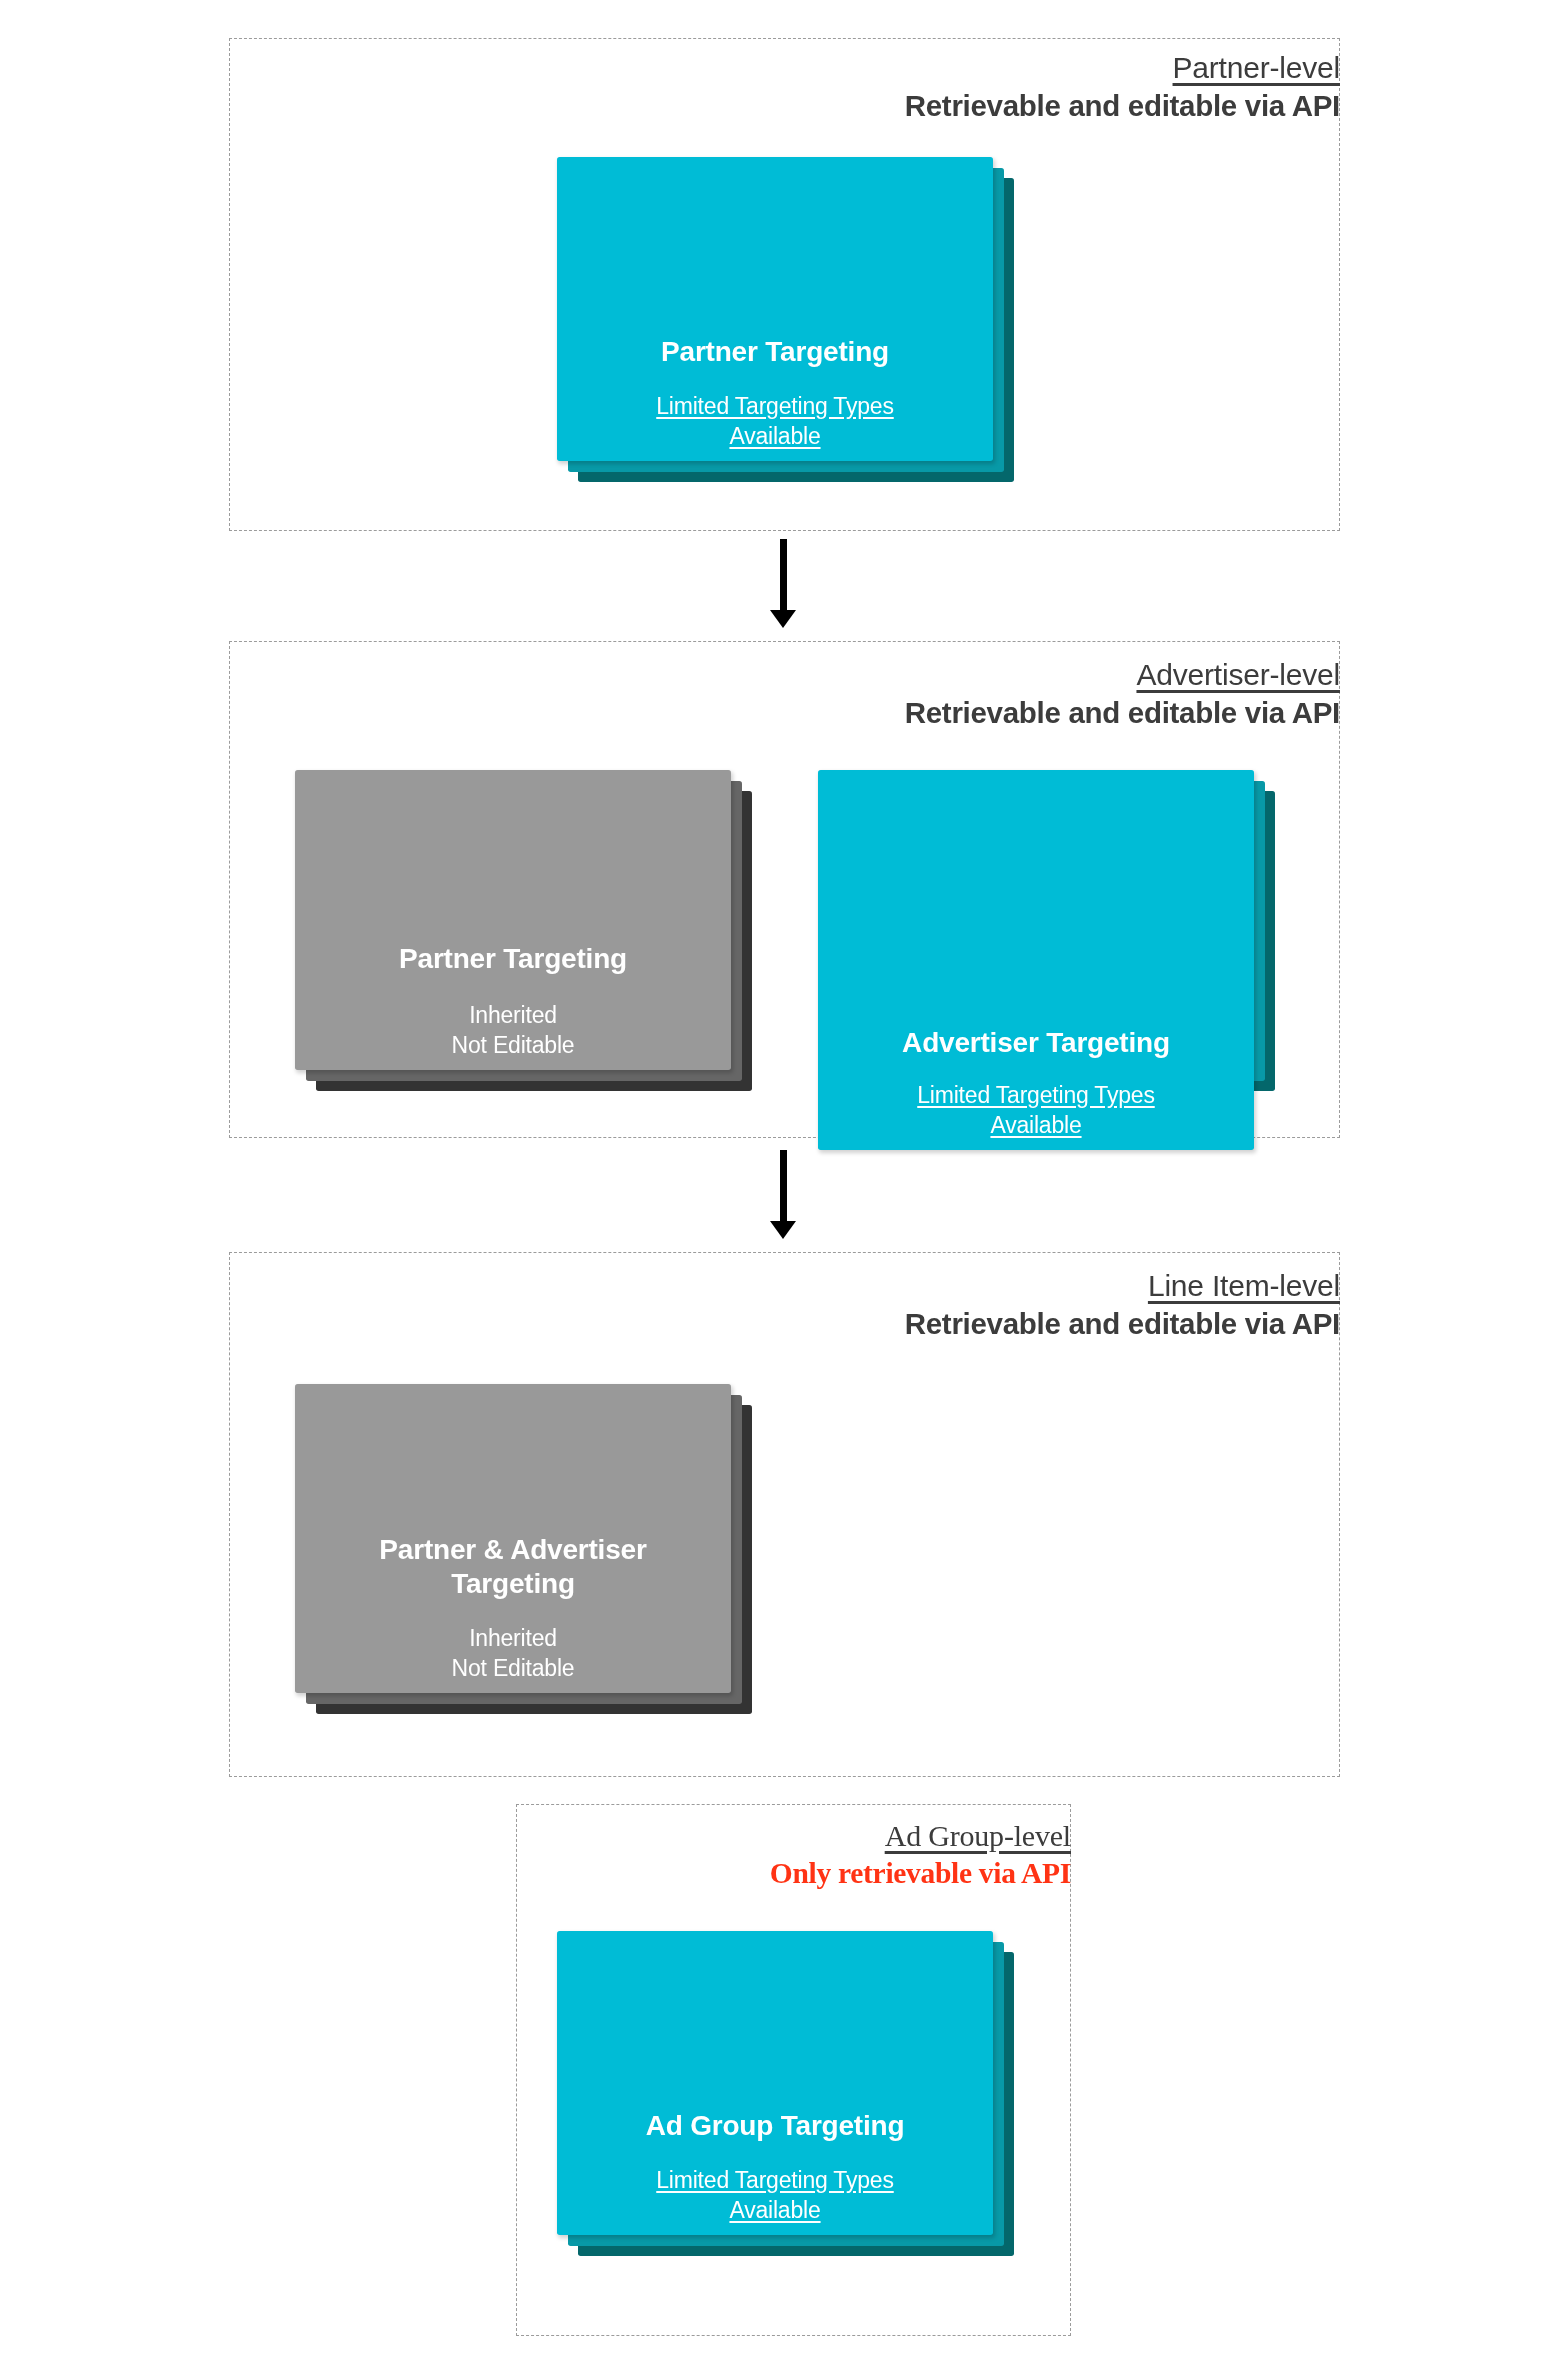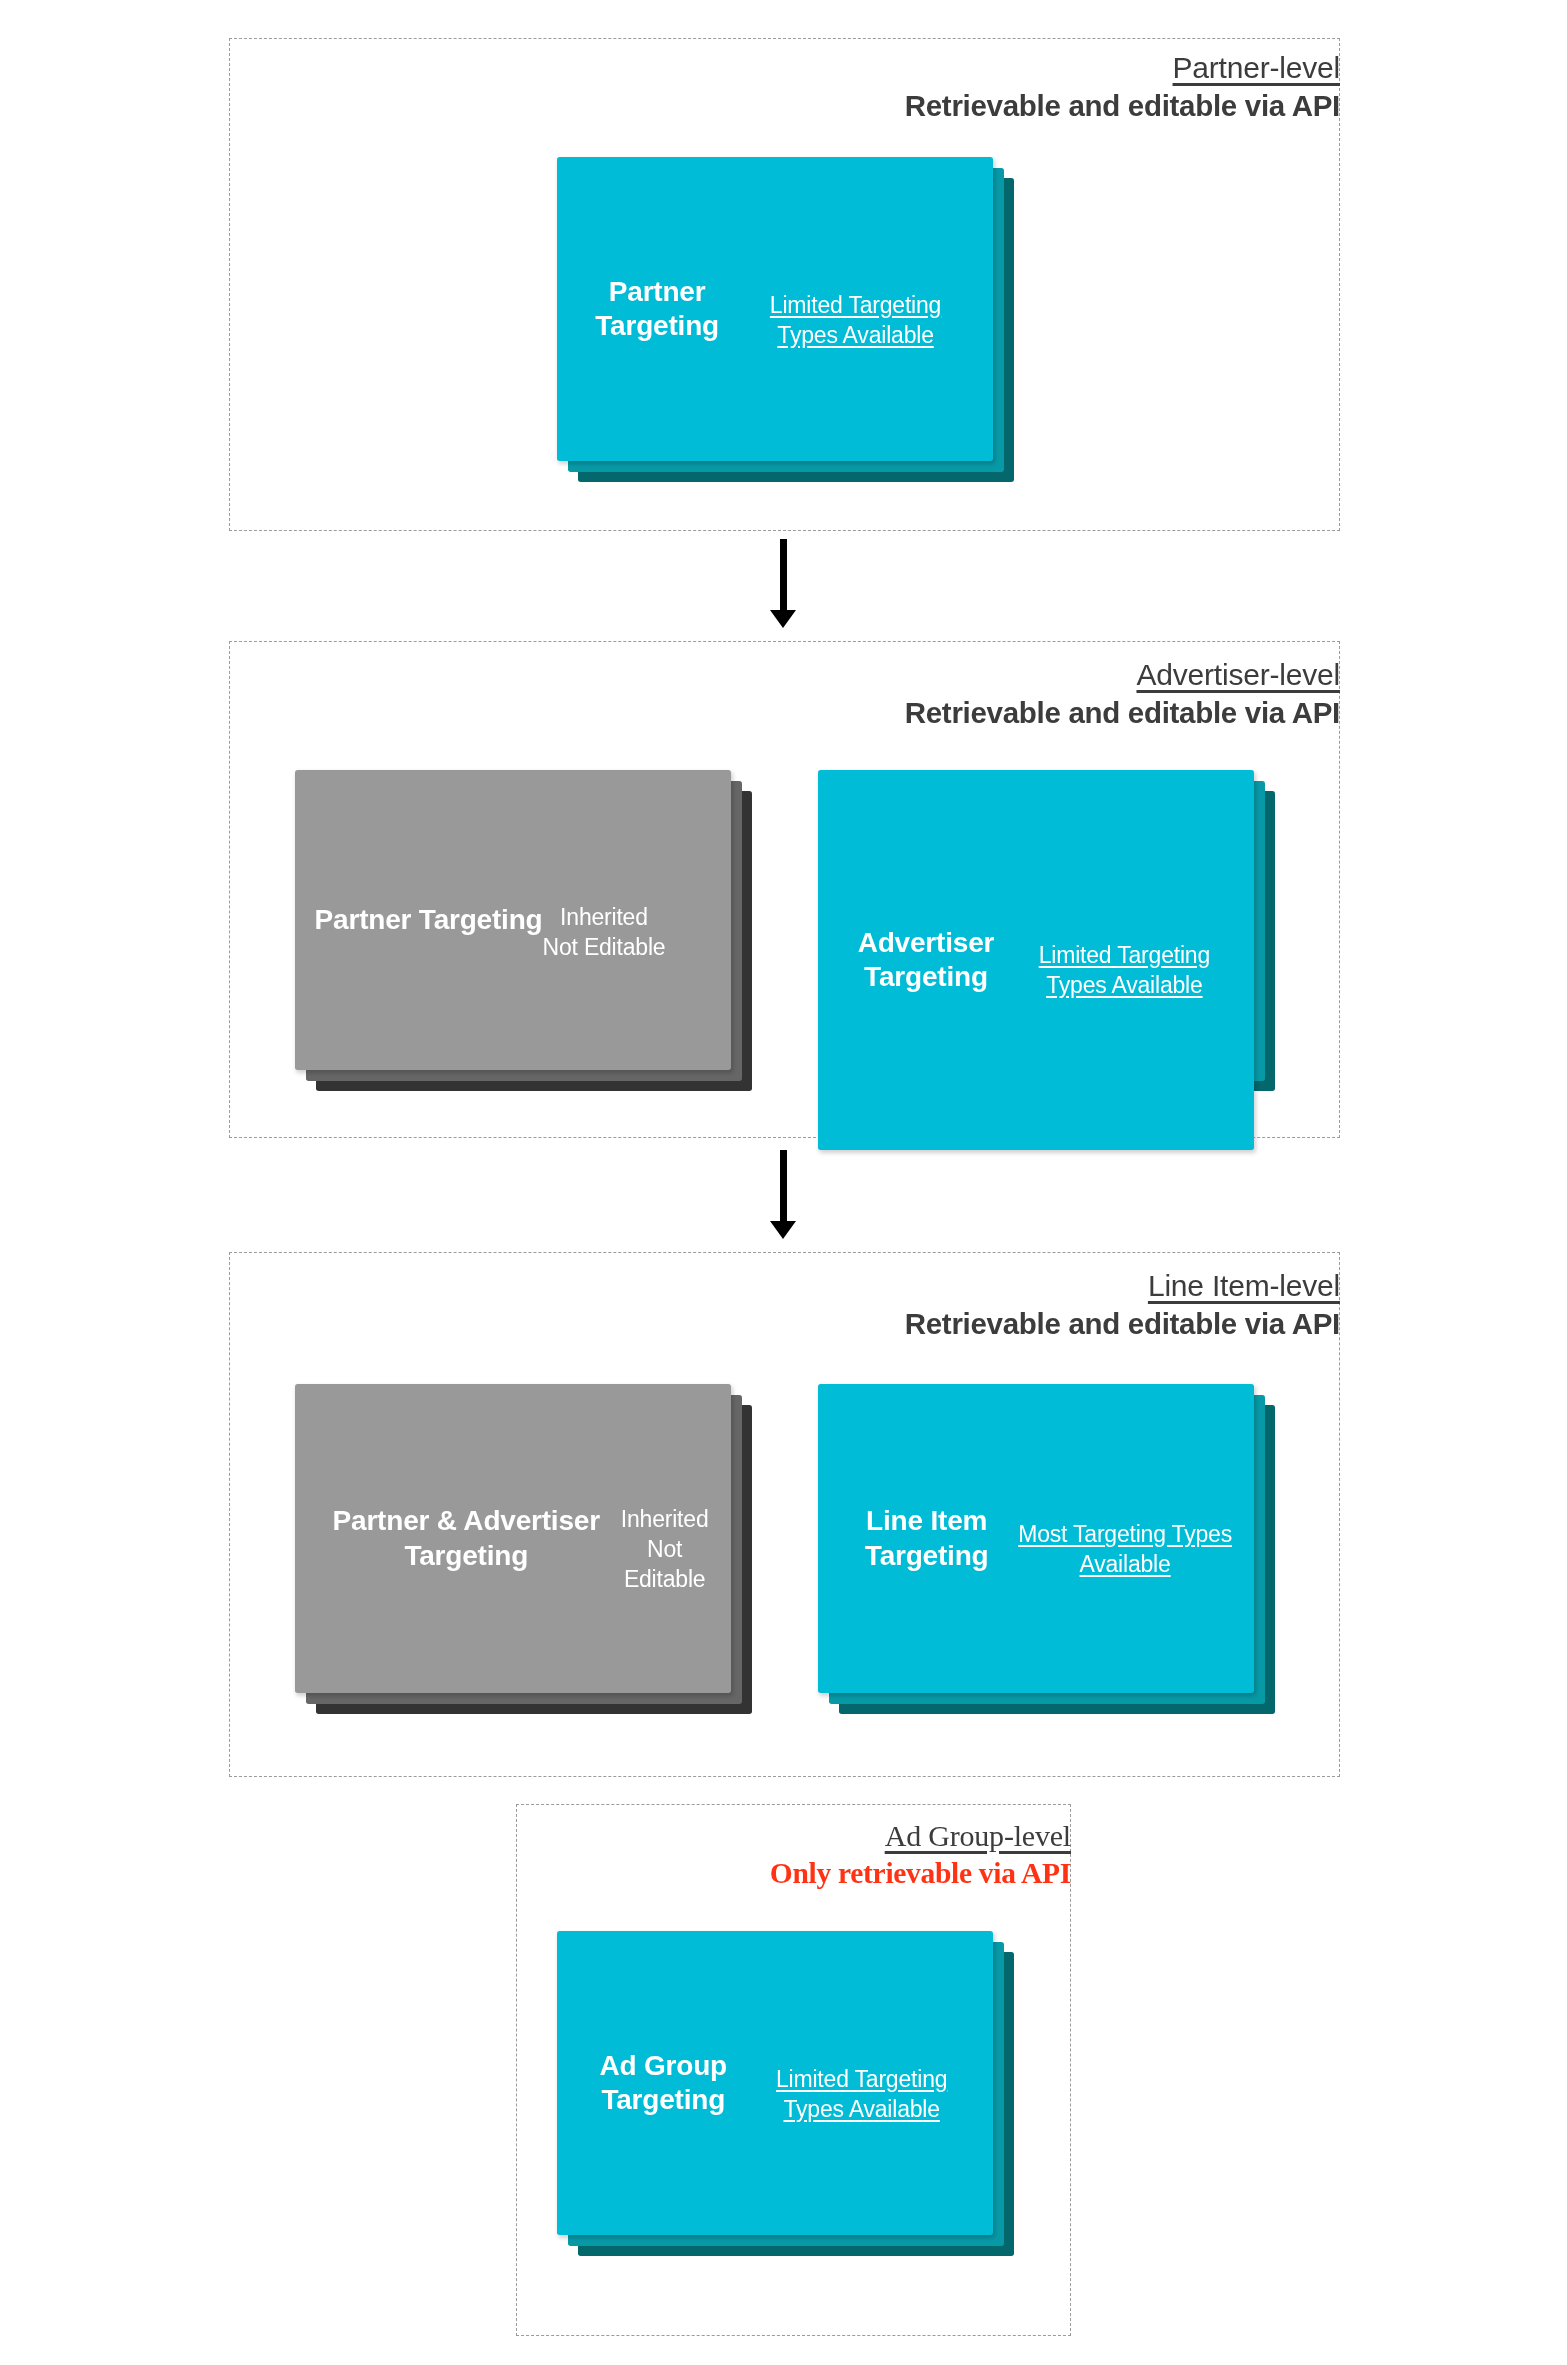--- a/index.html
+++ b/index.html
@@ -64,22 +64,23 @@
   .card-layer {
     position: absolute;
     border-radius: 2.7px;
   }
   .layer-back  { left: 21.4px; top: 21.4px; }
   .layer-mid   { left: 10.7px; top: 10.7px; }
   .layer-front {
     left: 0; top: 0;
     box-shadow: 1.8px 2.7px 4.5px rgba(0,0,0,0.18);
     display: flex;
+    flex-direction: column;
     align-items: center;
-    justify-content: flex-start;
+    justify-content: flex-end;
     box-sizing: border-box;
     padding: 9px 19.6px;
   }
 
   
   .cyan .layer-front { background: #00bcd6; }
   .cyan .layer-mid   { background: #0899a7; }
   .cyan .layer-back  { background: #04676b; }
 
   
@@ -199,28 +200,20 @@
   <div class="card-stack grey" style="left:295px; top:1384px; width:539px; height:357px;">
     <div class="card-layer layer-back" style="width:436px; height:309px;"></div>
     <div class="card-layer layer-mid" style="width:436px; height:309px;"></div>
     <div class="card-layer layer-front" style="width:436px; height:309px;">
       <div class="card-title" style="max-width:348px;">Partner &amp; Advertiser Targeting</div>
       <div class="card-note" style="margin-top:23px; white-space:pre-line;">Inherited
 Not Editable</div>
     </div>
   </div>
 
-  <div class="card-stack cyan" style="left:818px; top:1384px; width:457px; height:357px;">
-    <div class="card-layer layer-back" style="width:436px; height:309px;"></div>
-    <div class="card-layer layer-mid" style="width:436px; height:309px;"></div>
-    <div class="card-layer layer-front" style="width:436px; height:309px;">
-      <div class="card-title">Line Item Targeting</div>
-      <div class="card-note underlined" style="margin-top:23px; max-width:313px;">Most Targeting Types Available</div>
-    </div>
-  </div>
 
   <div class="level-box" style="left:516px; top:1804px; width:555px; height:532px;"></div>
 
   <div class="level-head" style="left:516px; top:1818px; width:555px;font-family:Liberation Serif, serif;">
     <div class="level-title">Ad Group-level</div>
     <div class="level-sub alert">Only retrievable via API</div>
   </div>
 
   <div class="card-stack cyan" style="left:557px; top:1931px; width:443px; height:339px;">
     <div class="card-layer layer-back" style="width:436px; height:304px;"></div>

